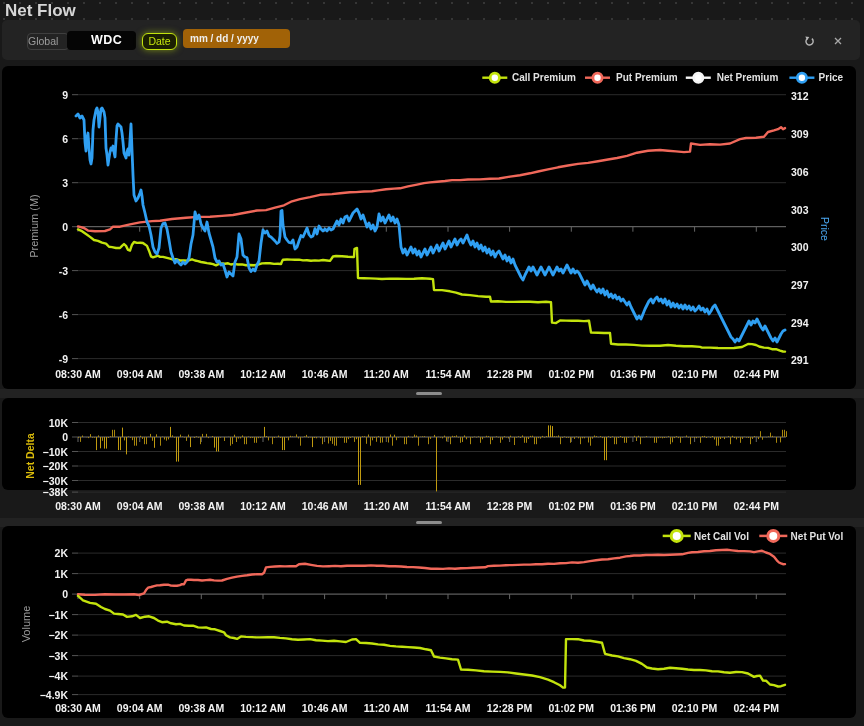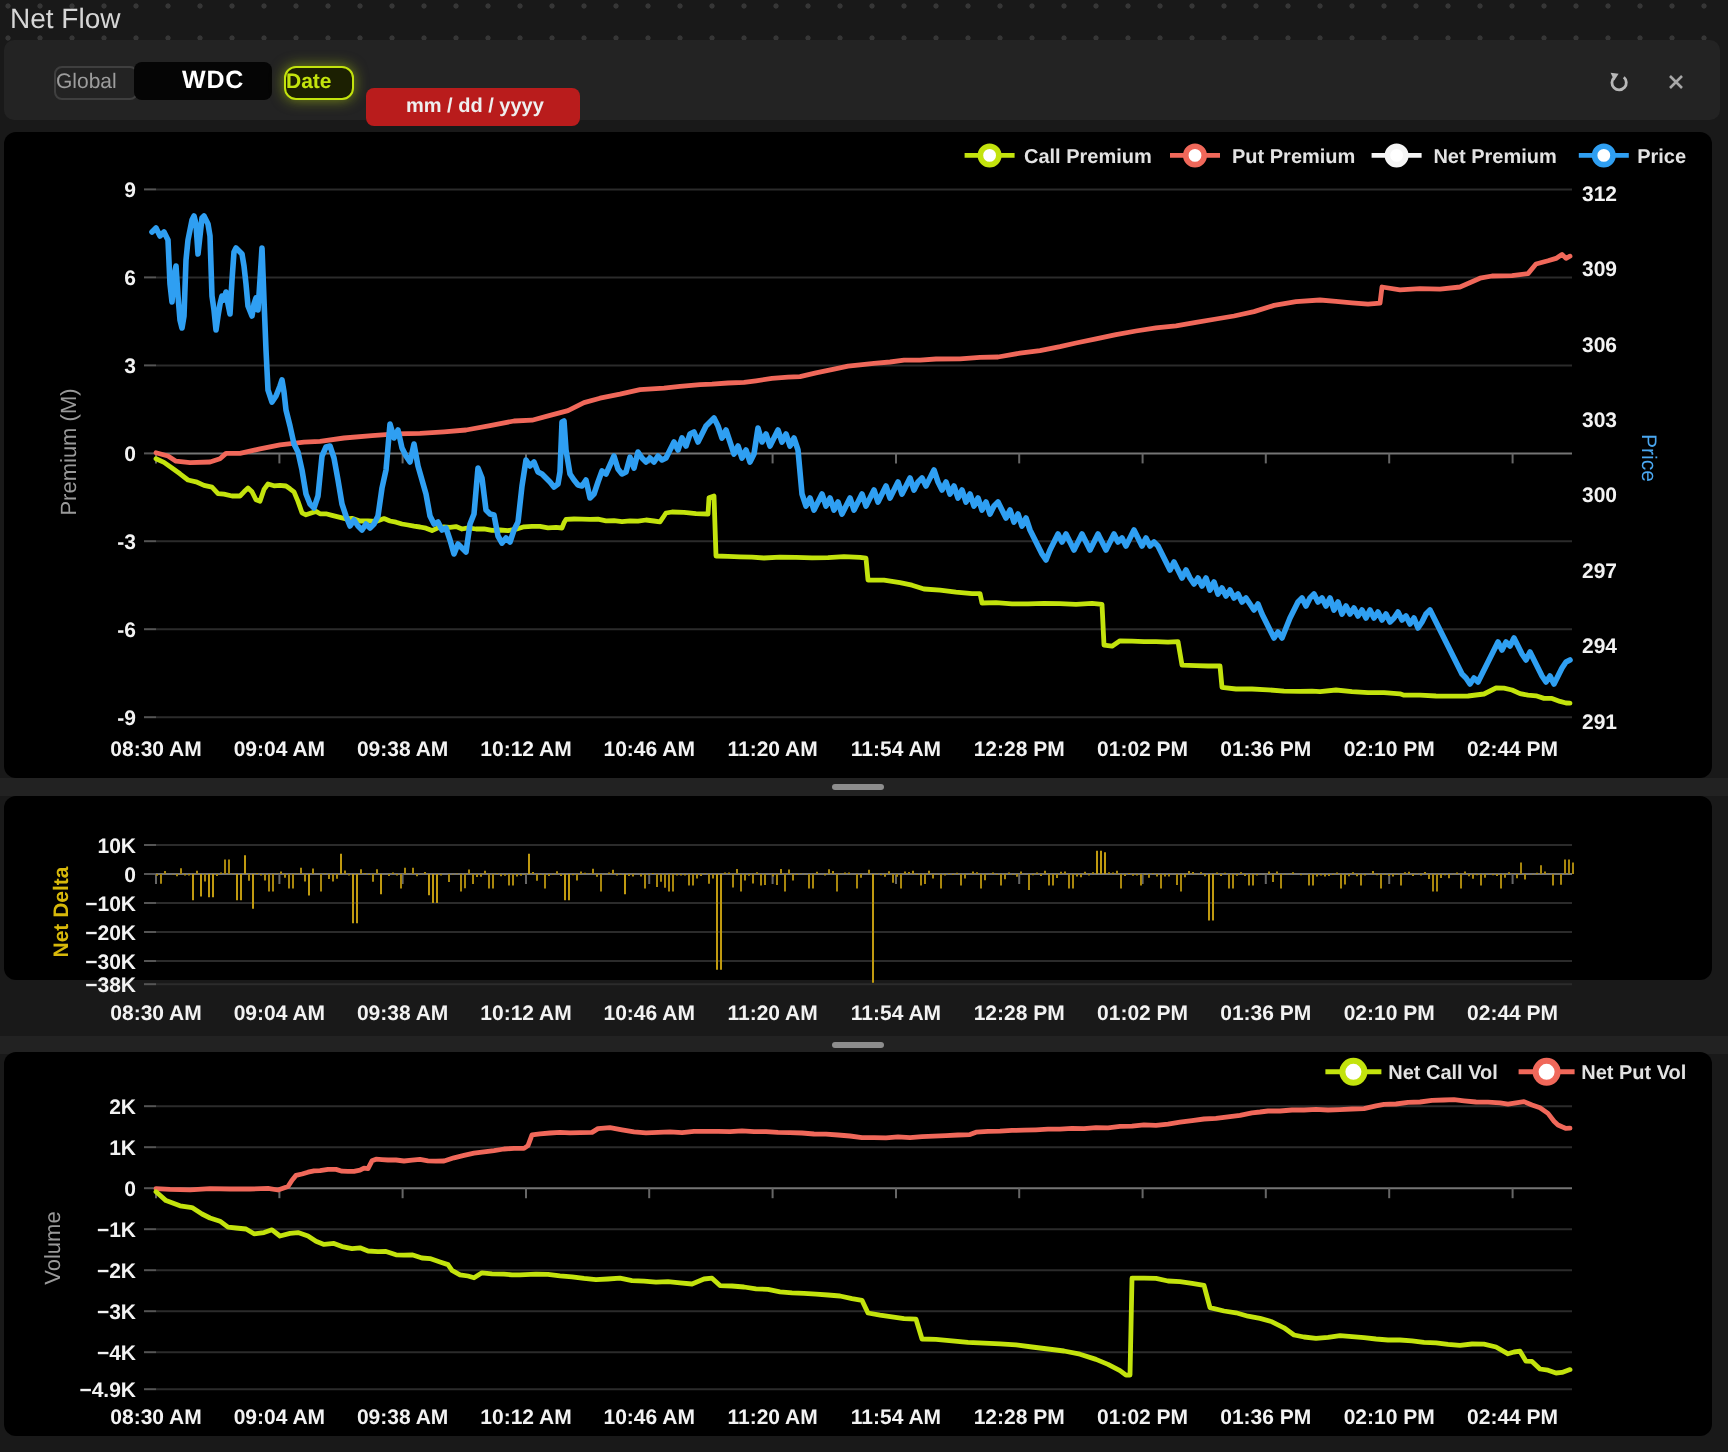--- a/index.html
+++ b/index.html
@@ -1,27 +1,27 @@
 <!DOCTYPE html>
 <html><head><meta charset="utf-8"><style>
 *{margin:0;padding:0;box-sizing:border-box}
 body{width:864px;height:726px;background:#191919;font-family:"Liberation Sans",sans-serif;overflow:hidden;position:relative}
 .dots{position:absolute;left:0;top:0;width:864px;height:62px;
 background-image:radial-gradient(circle at 4px 3px,#363636 1.1px,transparent 1.5px);
 background-size:16px 16px}
-.title{position:absolute;left:5px;top:1px;font-size:14px;font-weight:normal;color:#d6d6d6}
+.title{position:absolute;left:5px;top:1px;font-size:17px;font-weight:bold;color:#d6d6d6}
 .toolbar{position:absolute;left:2px;top:20px;width:858px;height:40px;background:#232323;border-radius:5px}
 .glabel{position:absolute;left:27px;top:33px;width:42px;height:17px;border:1px solid #3f3f3f;border-radius:4px;
 color:#9d9d9d;font-size:10.5px;line-height:15px;text-align:left}
 .wdc{position:absolute;left:67px;top:31px;width:69px;height:19px;background:#050505;border-radius:4px;
 color:#fff;font-size:12.5px;font-weight:bold;line-height:19px;padding-left:24px;letter-spacing:.4px}
 .datebtn{position:absolute;left:142px;top:33px;width:35px;height:17px;border:1.5px solid #c3e30d;border-radius:6px;
-color:#c3e30d;font-size:10.5px;font-weight:bold;line-height:14px;text-align:left;box-shadow:0 0 7px rgba(195,227,13,.55);background:#1c2002}
-.dateinput{position:absolute;left:183px;top:44px;width:107px;height:19px;background:#b91c1c;border-radius:4px;
-color:#efefef;font-size:10px;font-weight:bold;line-height:19px;padding-left:20px}
+color:#c3e30d;font-size:10.5px;font-weight:normal;line-height:14px;text-align:center;box-shadow:0 0 7px rgba(195,227,13,.55);background:#1c2002}
+.dateinput{position:absolute;left:183px;top:29px;width:107px;height:19px;background:#a16207;border-radius:4px;
+color:#efefef;font-size:10px;font-weight:bold;line-height:19px;padding-left:7px}
 .icon{position:absolute;top:33px;color:#b5b5b5;font-size:13px}
 .panel{position:absolute;background:#000;border-radius:6px}
 .divider{position:absolute;left:0;width:864px;height:9px;background:#222}
 .handle{position:absolute;left:416px;width:26px;height:3px;background:#8d8d8d;border-radius:2px}
 svg text{font-family:"Liberation Sans",sans-serif}
 </style></head><body>
 <div class="dots"></div>
 <div class="title">Net Flow</div>
 <div class="toolbar"></div>
 <div class="glabel">Global</div>

